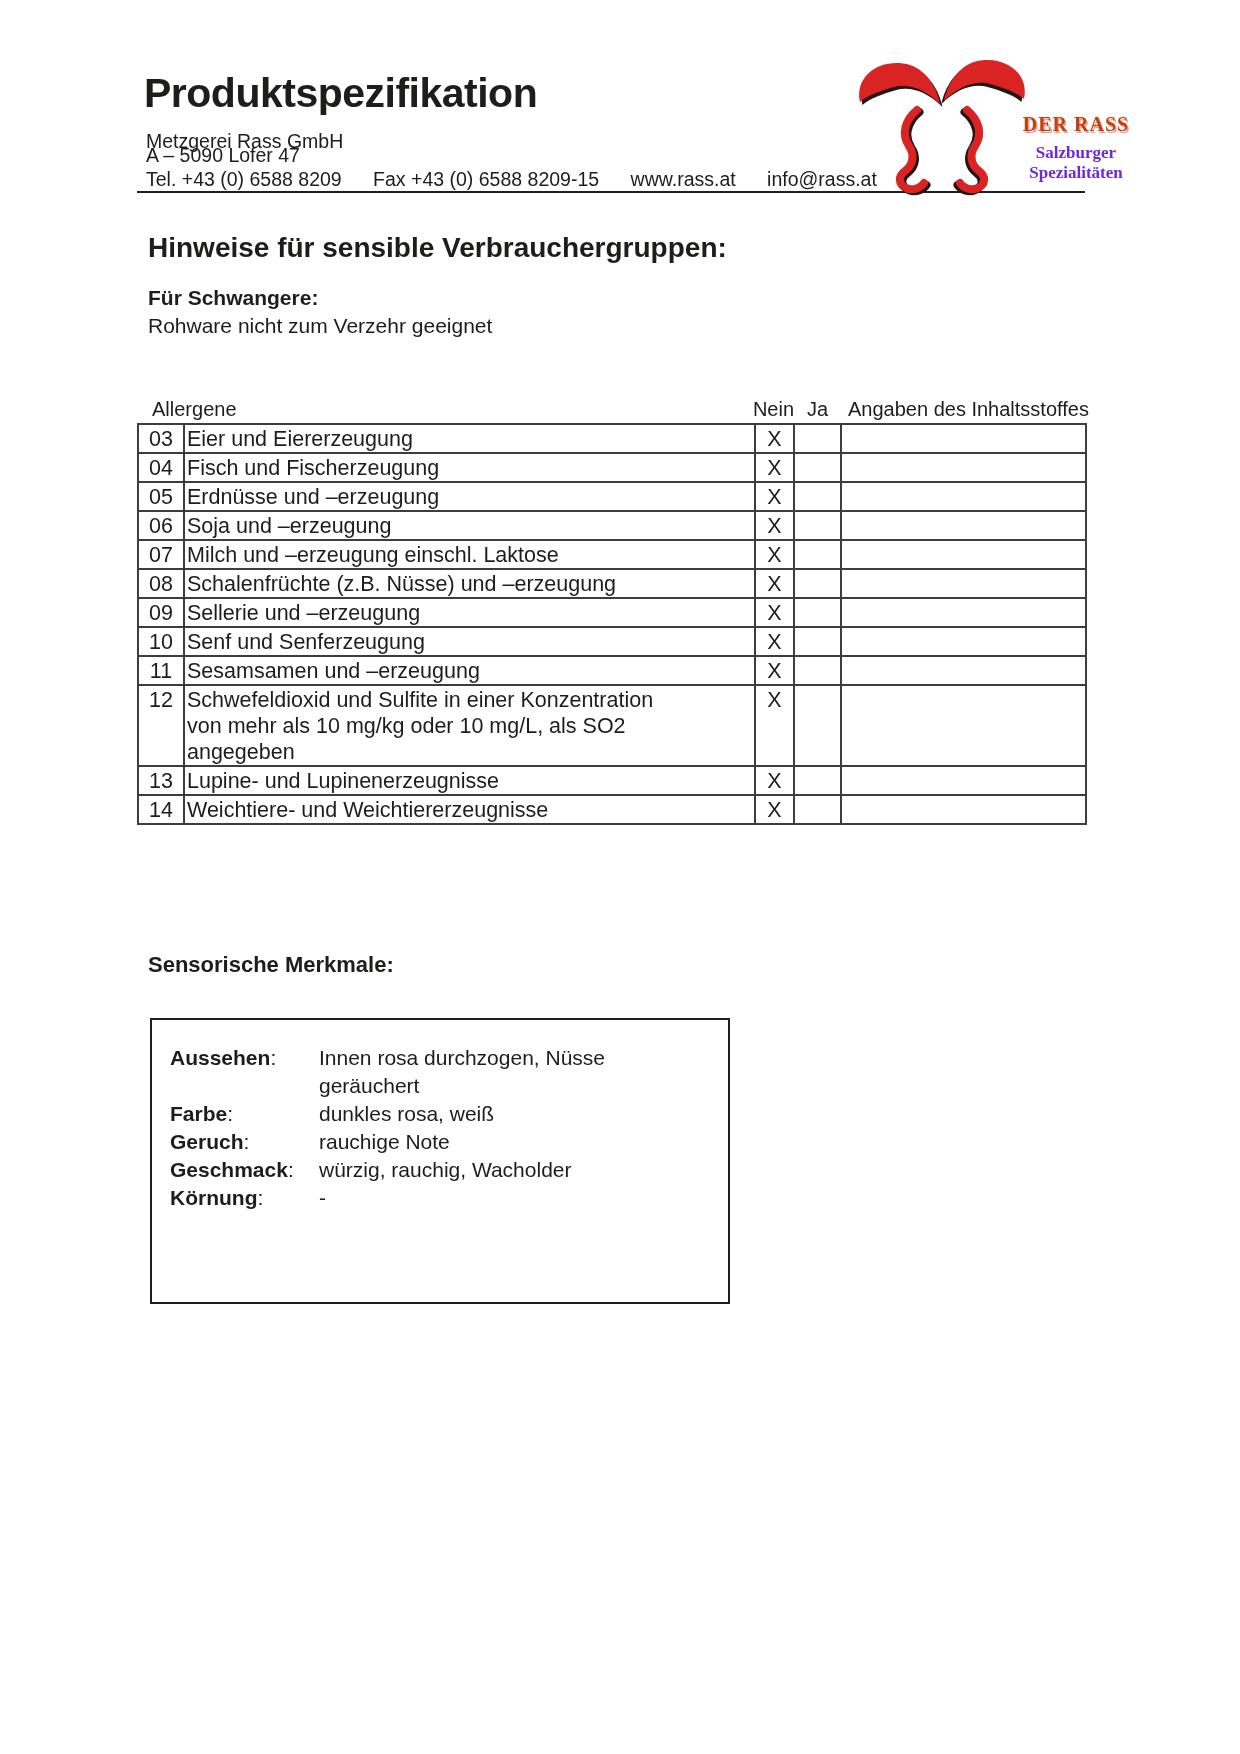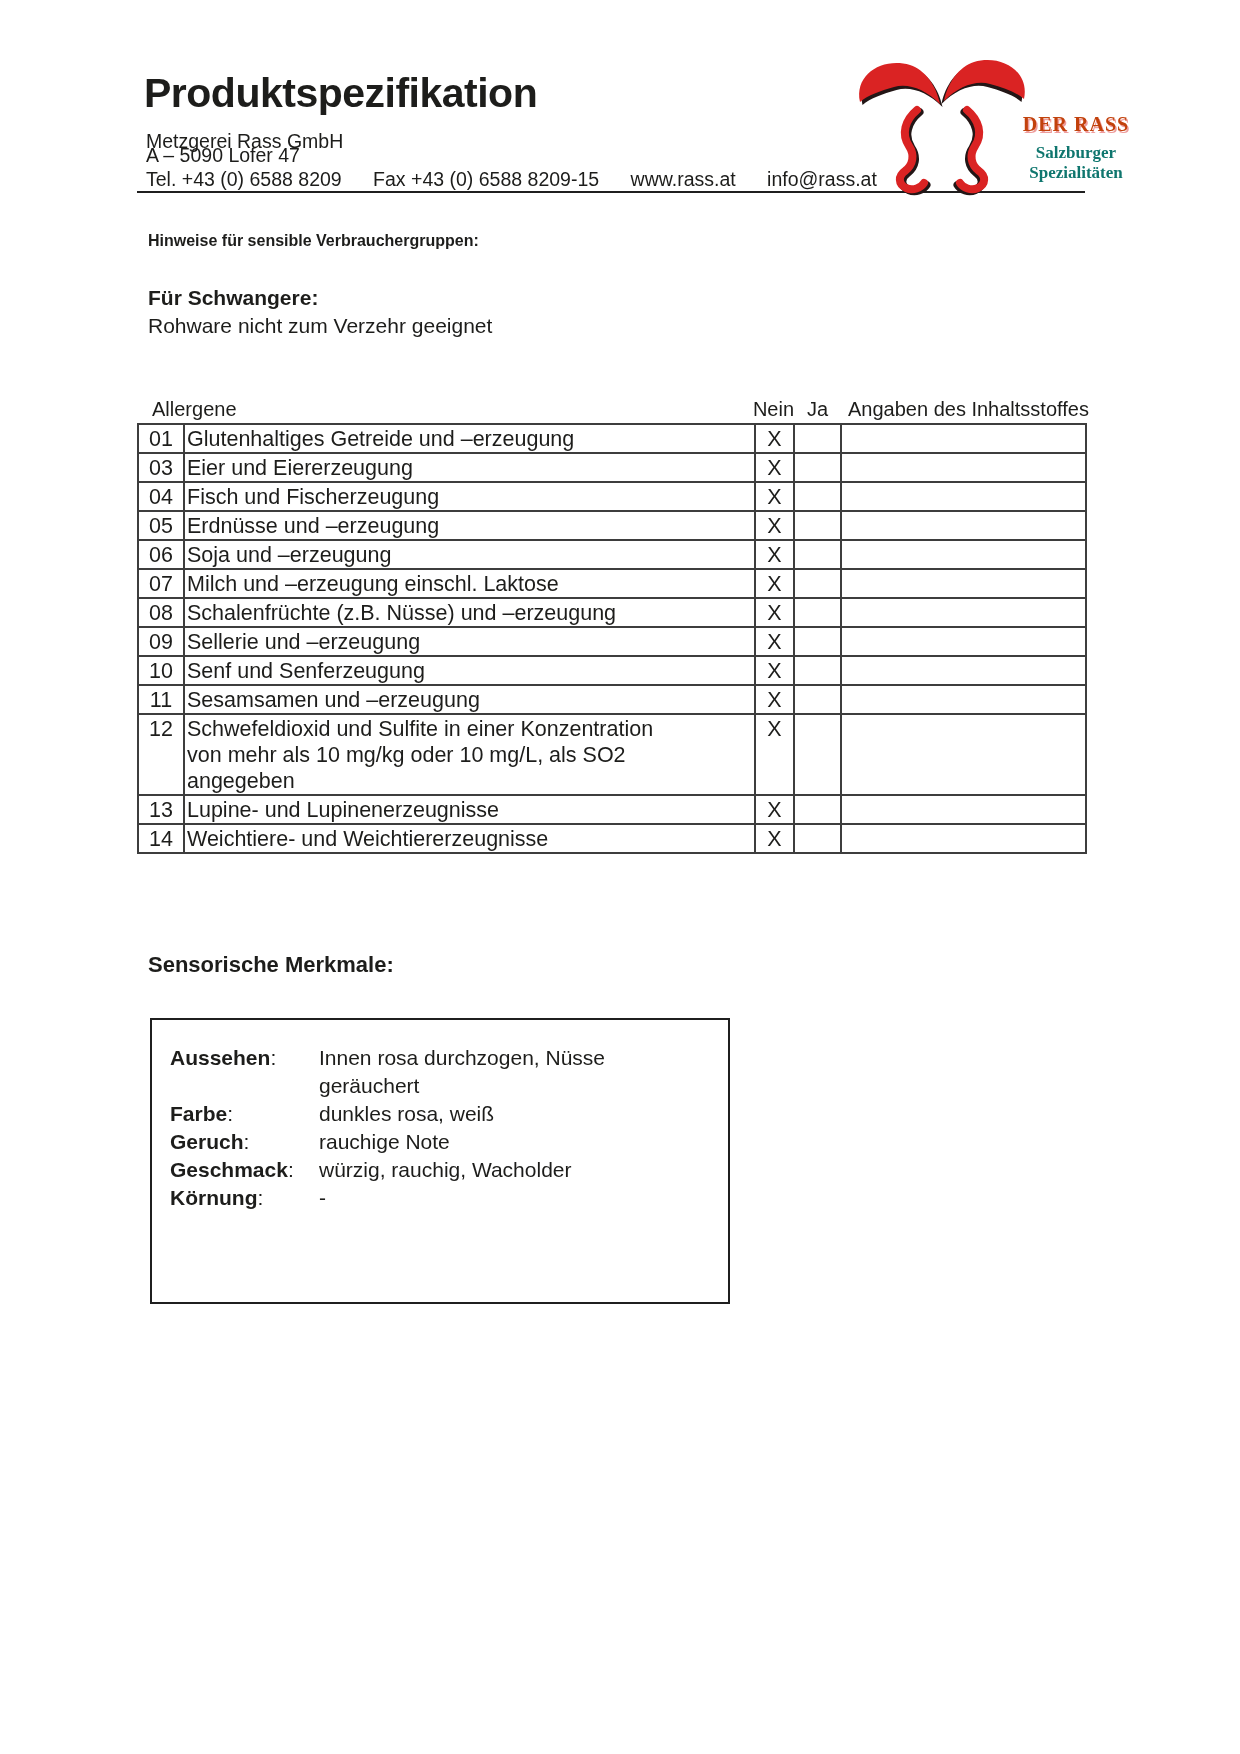--- a/index.html
+++ b/index.html
@@ -19,25 +19,25 @@
   .contact-seg{display:inline-block;margin-right:26px;}
   .contact-seg:last-child{margin-right:0;}
   .rule{left:137px;top:191px;width:948px;height:2px;background:#1f1f1f;}
 
   
   .bull{left:853px;top:56px;width:178px;height:140px;}
   .logo-text{left:1010px;top:113px;width:132px;text-align:center;
     font-family:"Liberation Serif","DejaVu Serif",serif;font-weight:bold;}
   .logo-brand{font-size:20px;letter-spacing:1px;color:#c2410c;
     text-shadow:1.5px 1.5px 0 rgba(218,35,35,.45);}
-  .logo-sub{font-size:17px;color:#0f766e;line-height:20px;}
+  .logo-sub{font-size:17px;color:#6d28d9;line-height:20px;}
   .logo-sub-1{margin-top:7px;}
 
   
-  .h-hinweise{left:148px;top:232px;font-size:16px;font-weight:bold;}
+  .h-hinweise{left:148px;top:232px;font-size:28px;font-weight:bold;}
   .h-schwangere{left:148px;top:286px;font-size:21px;font-weight:bold;}
   .p-rohware{left:148px;top:314px;font-size:21px;}
 
   
   .tbl-label{top:398px;font-size:20px;line-height:22px;}
   .lbl-allergene{left:152px;}
   .lbl-nein{left:752px;width:43px;text-align:center;}
   .lbl-ja{left:795px;width:45px;text-align:center;}
   .lbl-angaben{left:848px;}
 
@@ -114,27 +114,20 @@
 
   <table class="abs allergen">
     <colgroup>
       <col style="width:46px">
         <col style="width:571px">
         <col style="width:39px">
         <col style="width:47px">
         <col style="width:245px">
     </colgroup>
     <tbody id="allergen-body">
-    <tr>
-      <td class="c-nr">01</td>
-      <td class="c-name">Glutenhaltiges Getreide und –erzeugung</td>
-      <td class="c-nein">X</td>
-      <td class="c-ja"></td>
-      <td class="c-angaben"></td>
-    </tr>
 
 
     <tr>
       <td class="c-nr">03</td>
       <td class="c-name">Eier und Eiererzeugung</td>
       <td class="c-nein">X</td>
       <td class="c-ja"></td>
       <td class="c-angaben"></td>
     </tr>
 

